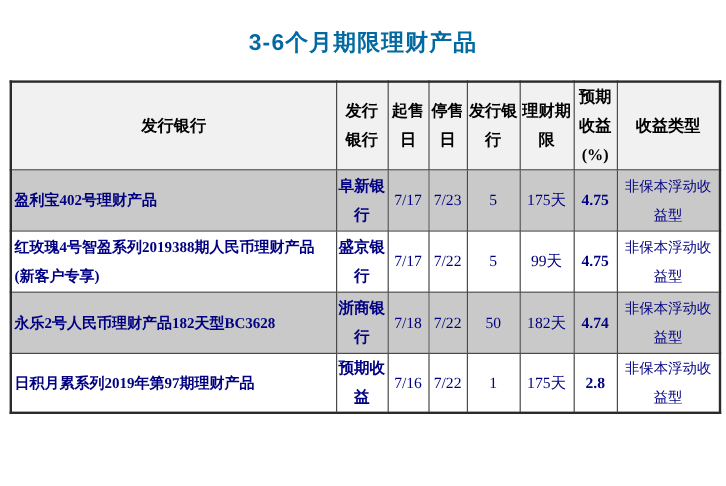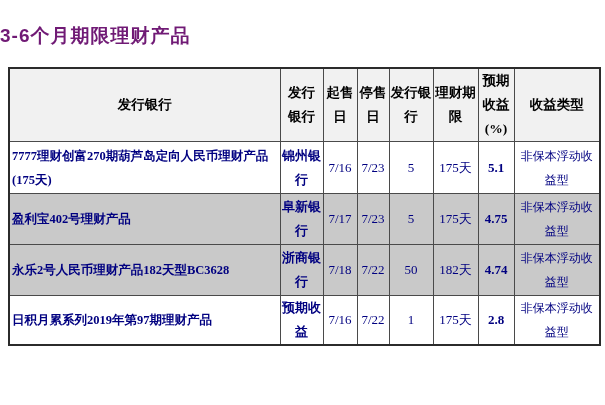--- a/index.html
+++ b/index.html
@@ -13,24 +13,25 @@
   }
   .page {
     position: relative;
     width: 605px;
     height: 405px;
     background: #ffffff;
   }
   .title {
     margin: 0;
     padding-top: 23px;
+    text-align: center;
     font-family: "Liberation Sans", "DejaVu Sans", sans-serif;
     font-weight: bold;
     font-size: 19px;
-    color: #701a75;
+    color: #0369a1;
     letter-spacing: 1px;
   }
   table.products {
     position: absolute;
     left: 8px;
     top: 67px;
     border-collapse: collapse;
     table-layout: fixed;
     width: 591px;
     border: 2px solid #2b2b2b;
@@ -95,37 +96,37 @@
         <th>发行银行</th>
         <th>起售日</th>
         <th>停售日</th>
         <th>发行银行</th>
         <th>理财期限</th>
         <th>预期收益(%)</th>
         <th>收益类型</th>
       </tr>
     </thead>
     <tbody>
-      <tr class="r0">
-        <td class="name">7777理财创富270期葫芦岛定向人民币理财产品(175天)</td>
-        <td class="bank">锦州银行</td>
-        <td>7/16</td>
-        <td>7/23</td>
-        <td>5</td>
-        <td>175天</td>
-        <td class="yield">5.1</td>
-        <td class="type">非保本浮动收益型</td>
-      </tr>
       <tr class="r1 stripe">
         <td class="name">盈利宝402号理财产品</td>
         <td class="bank">阜新银行</td>
         <td>7/17</td>
         <td>7/23</td>
         <td>5</td>
         <td>175天</td>
+        <td class="yield">4.75</td>
+        <td class="type">非保本浮动收益型</td>
+      </tr>
+      <tr class="r2">
+        <td class="name">红玫瑰4号智盈系列2019388期人民币理财产品(新客户专享)</td>
+        <td class="bank">盛京银行</td>
+        <td>7/17</td>
+        <td>7/22</td>
+        <td>5</td>
+        <td>99天</td>
         <td class="yield">4.75</td>
         <td class="type">非保本浮动收益型</td>
       </tr>
       <tr class="r3 stripe">
         <td class="name">永乐2号人民币理财产品182天型BC3628</td>
         <td class="bank">浙商银行</td>
         <td>7/18</td>
         <td>7/22</td>
         <td>50</td>
         <td>182天</td>

